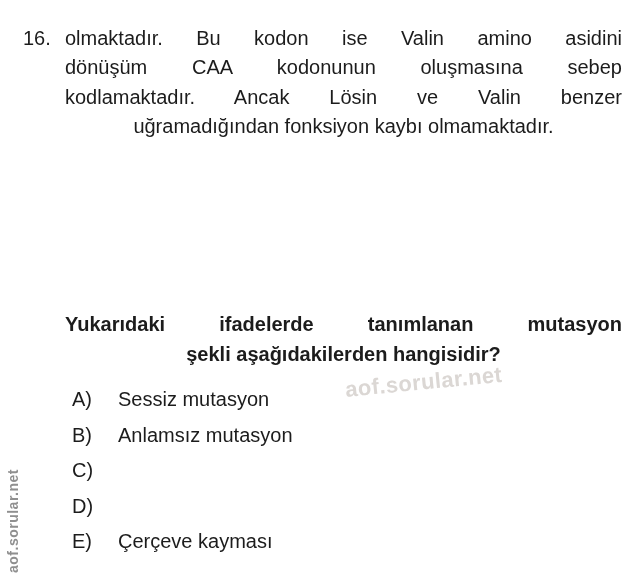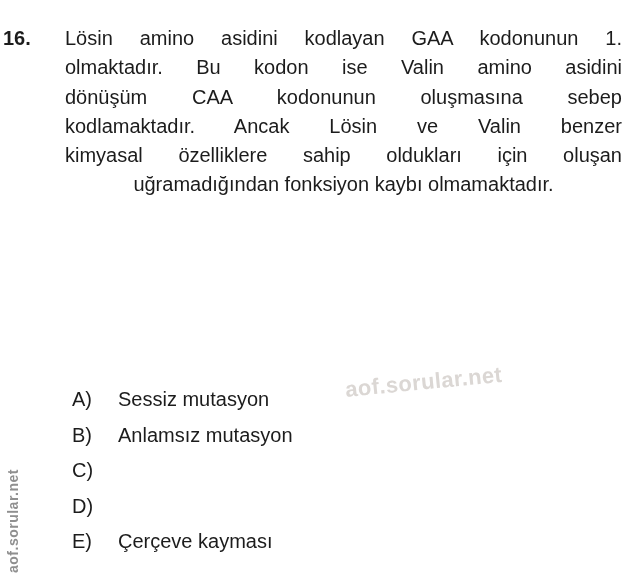--- a/index.html
+++ b/index.html
@@ -11,24 +11,24 @@
     position: relative;
     width: 641px;
     height: 582px;
     background: #ffffff;
     overflow: hidden;
     font-family: "Liberation Sans", sans-serif;
     color: #1c1c1c;
   }
   .q-number {
     position: absolute;
-    left: 3px;
+    left: 23px;
     top: 24px;
     font-size: 20px;
-    font-weight: bold;
+    font-weight: normal;
     line-height: 29px;
   }
   .q-body {
     position: absolute;
     left: 65px;
     top: 24px;
     width: 557px;
     font-size: 20px;
     line-height: 29.3px;
   }
@@ -93,28 +93,30 @@
   }
 </style>
 </head>
 <body>
 
 <div class="page">
 
   <div class="q-number">16.</div>
 
   <div class="q-body">
-    <div class="jline">Lösin amino asidini kodlayan GAA kodonunun 1.</div>
     <div class="jline">olmaktadır. Bu kodon ise Valin amino asidini</div>
     <div class="jline">dönüşüm CAA kodonunun oluşmasına sebep</div>
     <div class="jline">kodlamaktadır. Ancak Lösin ve Valin benzer</div>
-    <div class="jline">kimyasal özelliklere sahip oldukları için oluşan</div>
     <div class="lline">uğramadığından fonksiyon kaybı olmamaktadır.</div>
   </div>
 
+  <div class="q-stem">
+    <div class="jline">Yukarıdaki ifadelerde tanımlanan mutasyon</div>
+    <div class="lline">şekli aşağıdakilerden hangisidir?</div>
+  </div>
 
   <div class="options">
     <div class="opt">
       <span class="letter">A)</span>
       <span class="text">Sessiz mutasyon</span>
     </div>
     <div class="opt">
       <span class="letter">B)</span>
       <span class="text">Anlamsız mutasyon</span>
     </div>

